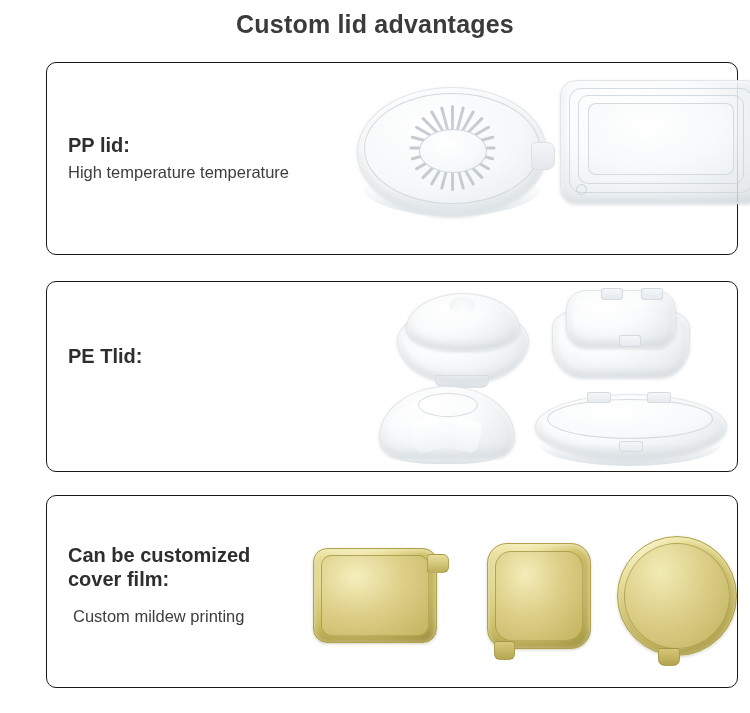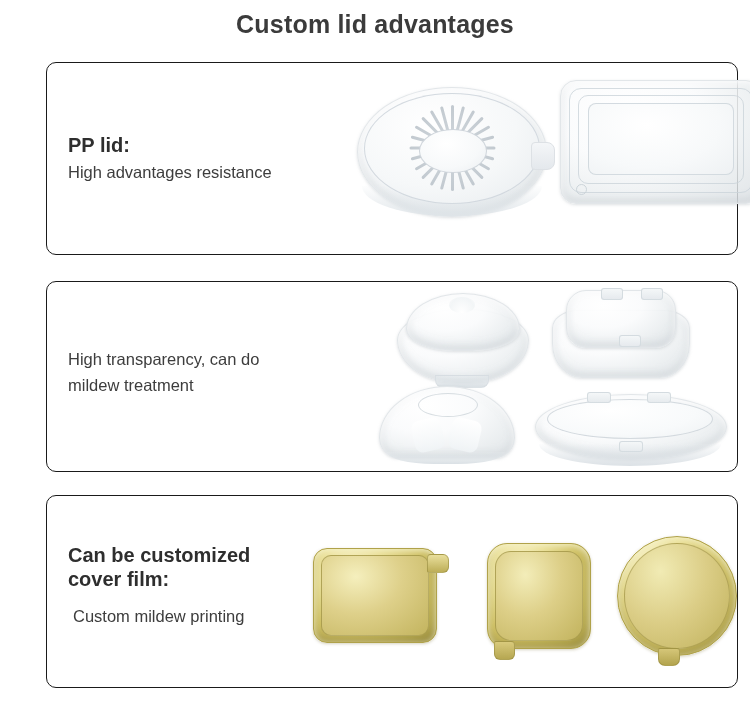--- a/index.html
+++ b/index.html
@@ -312,21 +312,21 @@
   }
 </style>
 </head>
 <body>
 
 <div class="page-title">Custom lid advantages</div>
 
 <section class="card" id="card-pp">
   <div class="card-text">
     <p class="card-heading">PP lid:</p>
-    <p class="card-sub">High advantages resistance</p>
+    <p class="card-sub">High temperature temperature</p>
   </div>
 
   <div class="img-area">
 
     <div class="prod plastic" id="pp-round-lid">
       <div class="base"></div>
       <div class="rim"></div>
       <div class="rays">
         <span class="ray" style="transform:rotate(0deg)"></span>
         <span class="ray" style="transform:rotate(15deg)"></span>
@@ -361,22 +361,21 @@
       <div class="r r1"></div>
       <div class="r r2"></div>
       <div class="r r3"></div>
       <div class="corner-dot"></div>
     </div>
   </div>
 </section>
 
 <section class="card" id="card-pe">
   <div class="card-text">
-    <p class="card-sub">High transparency, can do
-mildew treatment</p>
+    <p class="card-heading">PE Tlid:</p>
   </div>
 
   <div class="img-area">
 
     <div class="prod" id="pe-heart">
       <div class="body plastic"></div>
       <div class="dome plastic"></div>
       <div class="notch"></div>
       <div class="foot"></div>
     </div>

